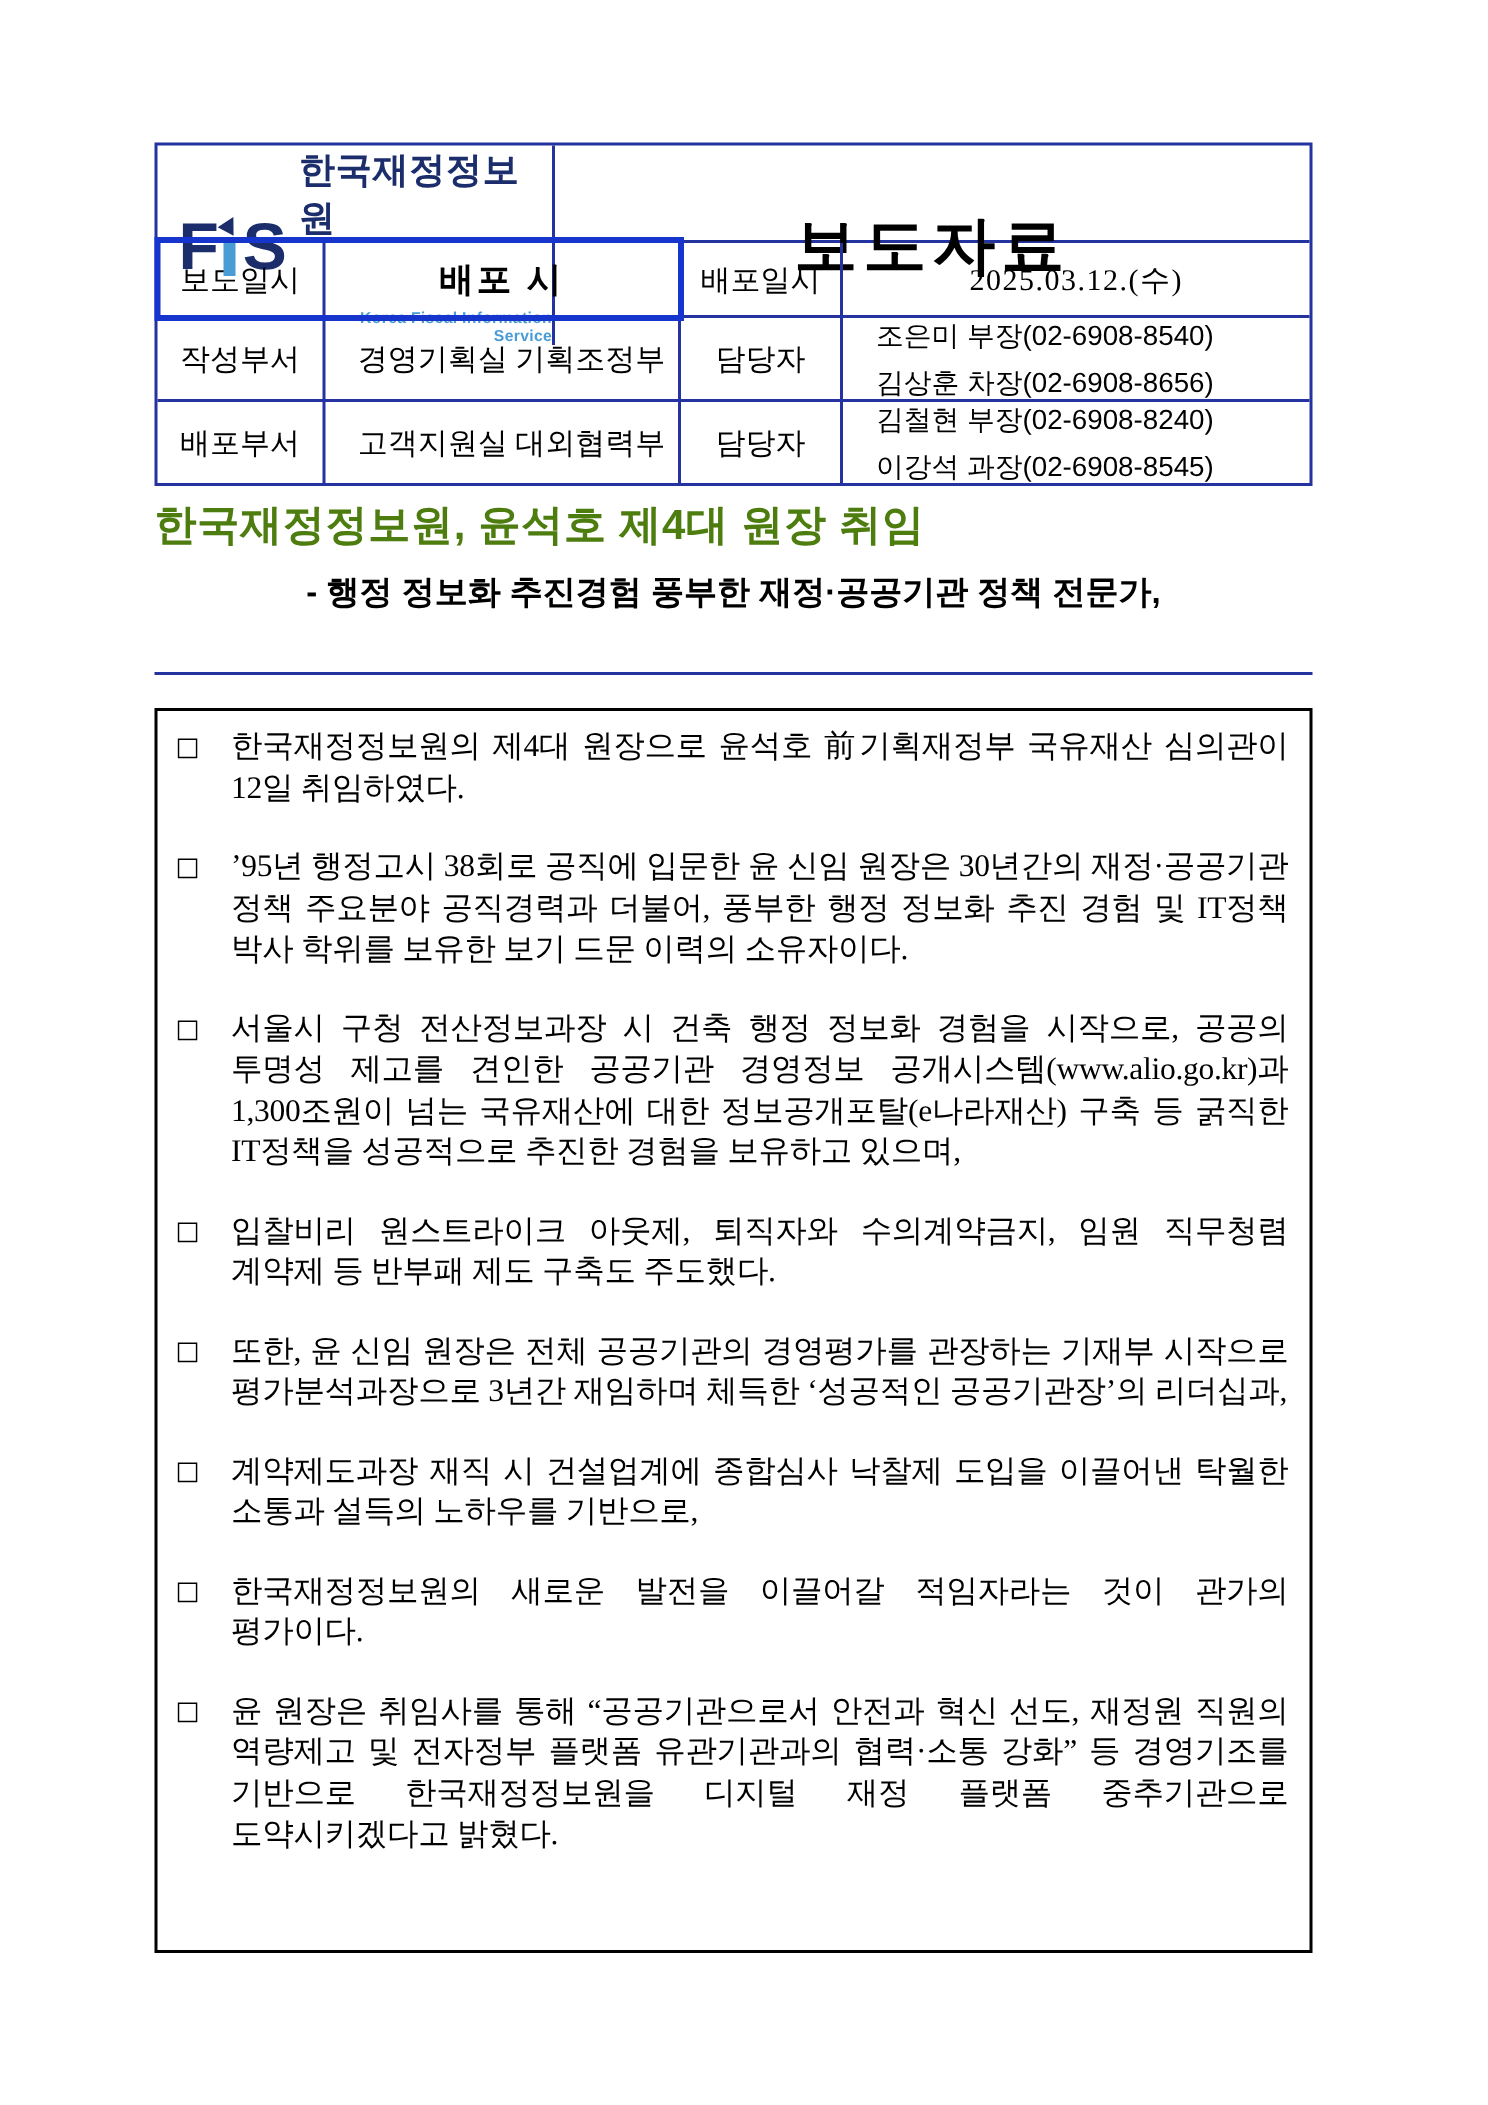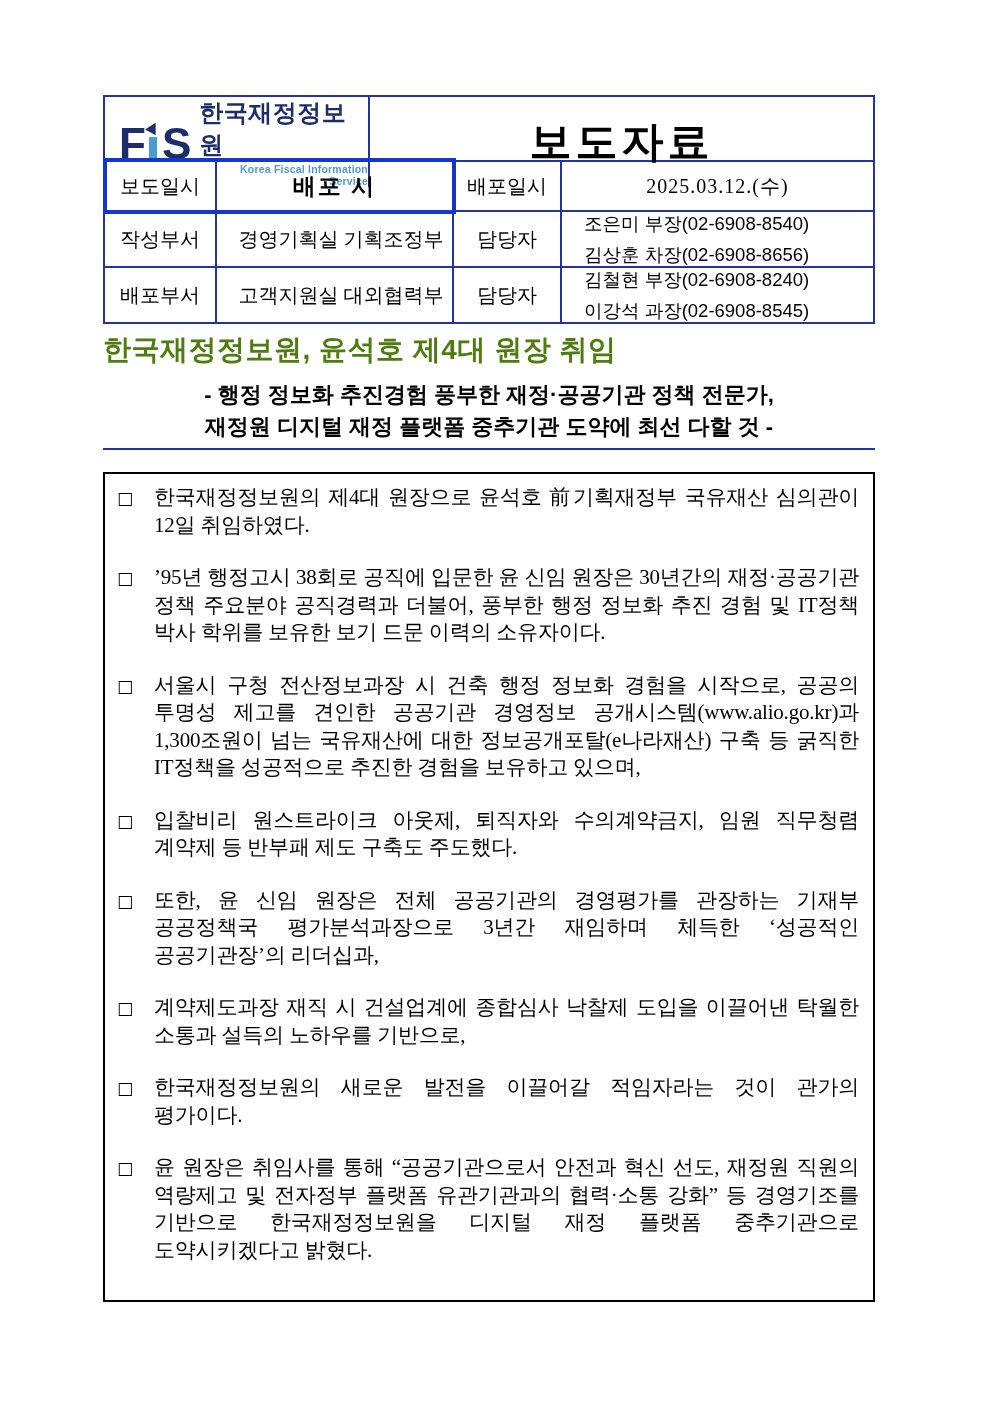--- a/index.html
+++ b/index.html
@@ -38,21 +38,21 @@
     letter-spacing:-2px;
   }
   .fis-i{position:relative;width:14px;height:40px;margin:0 2px;}
   .fis-i .stem{position:absolute;left:3px;bottom:0;width:8px;height:25px;background:var(--logo-blue);}
   .fis-i .dot{
     position:absolute;top:0;left:1px;width:0;height:0;
     border-left:6px solid transparent;border-right:6px solid transparent;
     border-bottom:11px solid var(--logo-navy);
     transform:rotate(28deg);
   }
-  .org-names{display:flex;flex-direction:column;justify-content:center;}
+  .org-names{display:flex;flex-direction:column;justify-content:center;gap:43px;}
   .org-ko{
     font-family:"Liberation Sans","DejaVu Sans",sans-serif;
     font-weight:800;font-size:24px;color:var(--logo-navy);letter-spacing:0.5px;
   }
   .org-en{
     font-family:"Liberation Sans","DejaVu Sans",sans-serif;
     font-weight:700;font-size:10.5px;color:var(--logo-blue);margin-top:2px;letter-spacing:0.2px;text-align:right;
   }
   .doc-type{
     font-family:"Liberation Sans","DejaVu Sans",sans-serif;
@@ -161,21 +161,20 @@
     </div>
   </div>
 
   <div class="highlight-box"></div>
 </div>
 
 <h1 class="title">한국재정정보원, 윤석호 제4대 원장 취임</h1>
 
 <div class="subtitle">
   <div>- 행정 정보화 추진경험 풍부한 재정·공공기관 정책 전문가,</div>
-  <div>재정원 디지털 재정 플랫폼 중추기관 도약에 최선 다할 것 -</div>
 </div>
 
 <div class="blue-rule"></div>
 
 <div class="body-box">
   <div class="para">
     <span class="bullet">□</span>
     <span class="ptext">한국재정정보원의 제4대 원장으로 윤석호 前기획재정부 국유재산 심의관이 12일 취임하였다.</span>
   </div>
   <div class="para">
@@ -185,21 +184,21 @@
   <div class="para">
     <span class="bullet">□</span>
     <span class="ptext">서울시 구청 전산정보과장 시 건축 행정 정보화 경험을 시작으로, 공공의 투명성 제고를 견인한 공공기관 경영정보 공개시스템(www.alio.go.kr)과 1,300조원이 넘는 국유재산에 대한 정보공개포탈(e나라재산) 구축 등 굵직한 IT정책을 성공적으로 추진한 경험을 보유하고 있으며,</span>
   </div>
   <div class="para">
     <span class="bullet">□</span>
     <span class="ptext">입찰비리 원스트라이크 아웃제, 퇴직자와 수의계약금지, 임원 직무청렴 계약제 등 반부패 제도 구축도 주도했다.</span>
   </div>
   <div class="para">
     <span class="bullet">□</span>
-    <span class="ptext">또한, 윤 신임 원장은 전체 공공기관의 경영평가를 관장하는 기재부 공공정책국 평가분석과장으로 3년간 재임하며 체득한 ‘성공적인 공공기관장’의 리더십과,</span>
+    <span class="ptext">또한, 윤 신임 원장은 전체 공공기관의 경영평가를 관장하는 기재부 시작으로 평가분석과장으로 3년간 재임하며 체득한 ‘성공적인 공공기관장’의 리더십과,</span>
   </div>
   <div class="para">
     <span class="bullet">□</span>
     <span class="ptext">계약제도과장 재직 시 건설업계에 종합심사 낙찰제 도입을 이끌어낸 탁월한 소통과 설득의 노하우를 기반으로,</span>
   </div>
   <div class="para">
     <span class="bullet">□</span>
     <span class="ptext">한국재정정보원의 새로운 발전을 이끌어갈 적임자라는 것이 관가의 평가이다.</span>
   </div>
   <div class="para">

